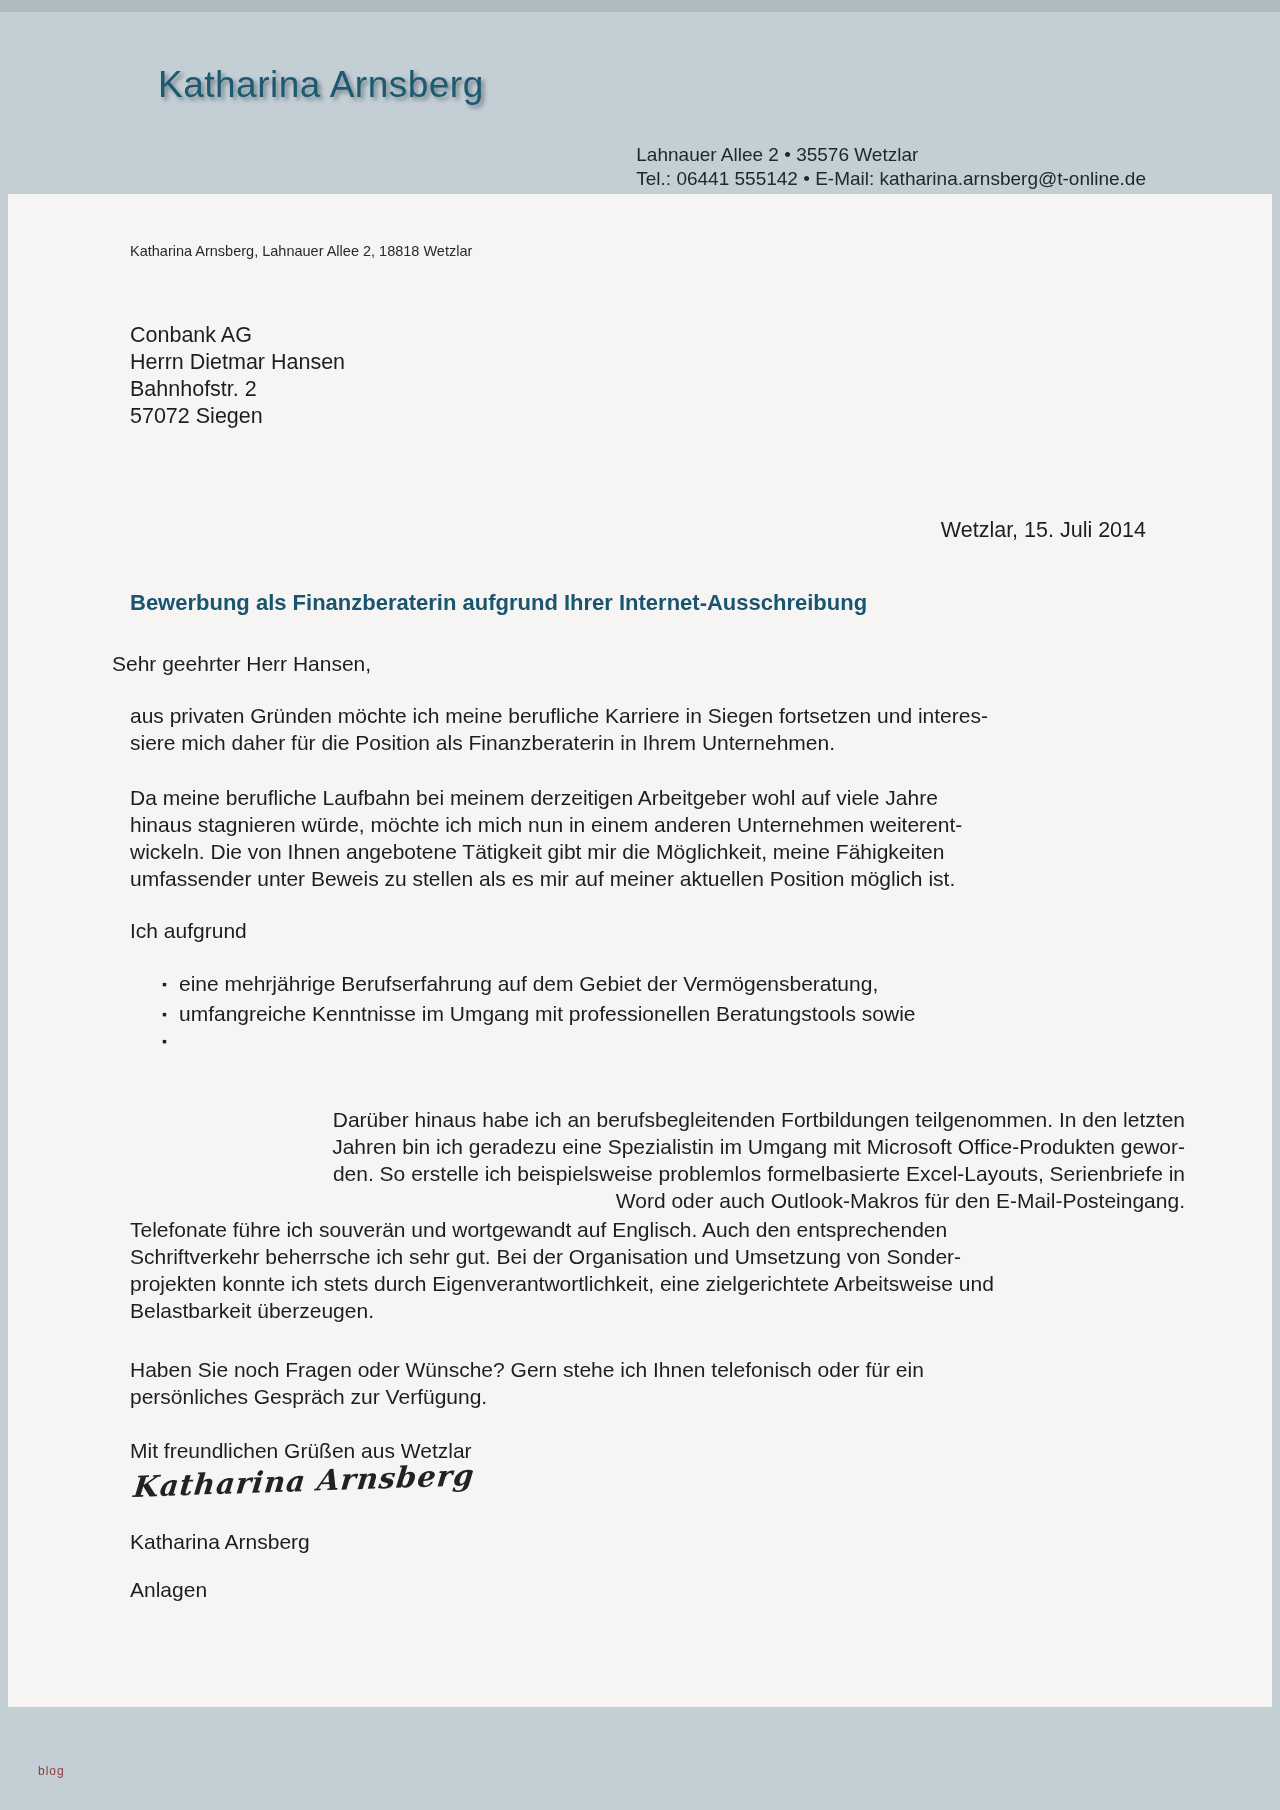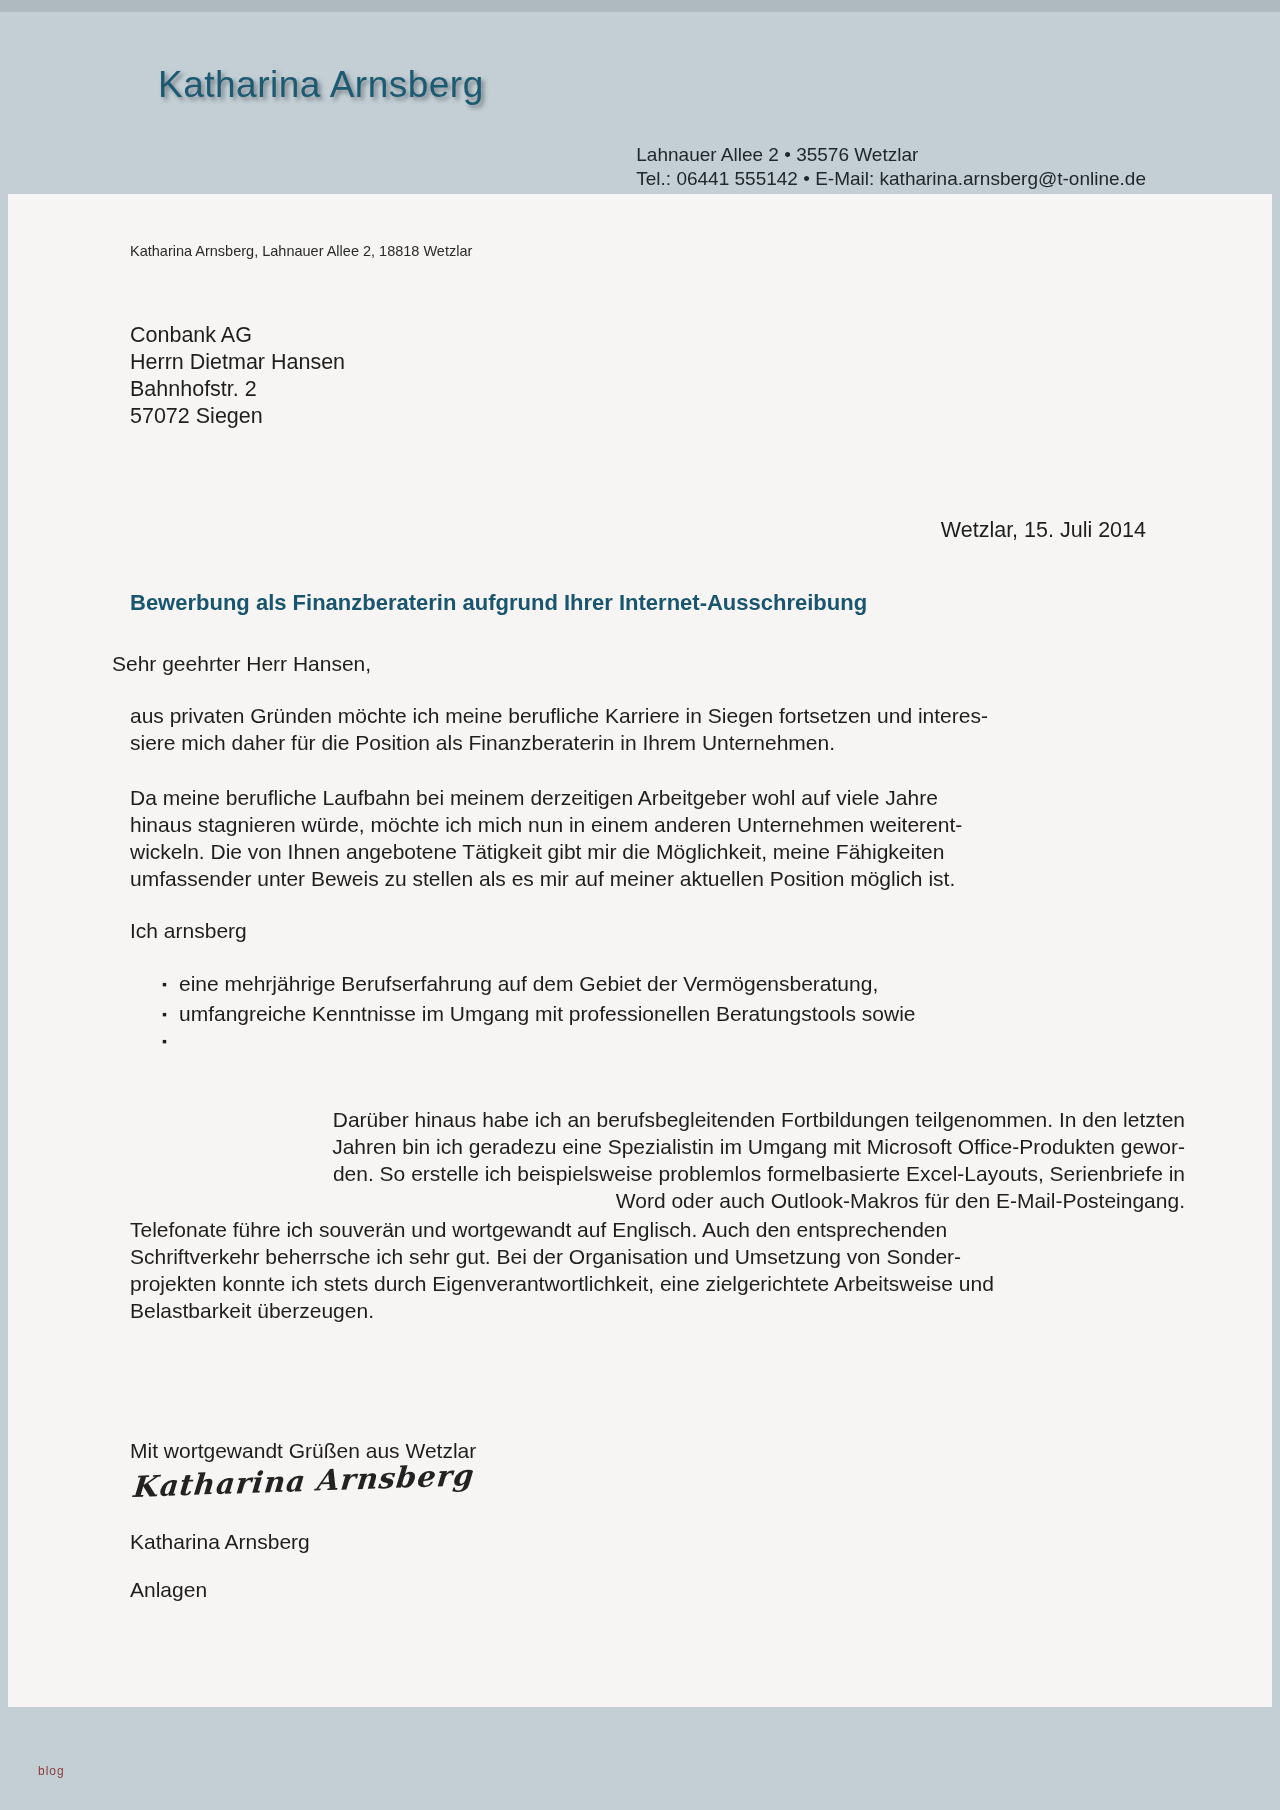--- a/index.html
+++ b/index.html
@@ -160,21 +160,21 @@
   <div class="abs salutation body-text">Sehr geehrter Herr Hansen,</div>
 
   <div class="abs para-2 body-text lines">Da meine berufliche Laufbahn bei meinem derzeitigen Arbeitgeber wohl auf viele Jahre
 hinaus stagnieren würde, möchte ich mich nun in einem anderen Unternehmen weiterent-
 wickeln. Die von Ihnen angebotene Tätigkeit gibt mir die Möglichkeit, meine Fähigkeiten
 umfassender unter Beweis zu stellen als es mir auf meiner aktuellen Position möglich ist.</div>
 
   <div class="abs para-1 body-text lines">aus privaten Gründen möchte ich meine berufliche Karriere in Siegen fortsetzen und interes-
 siere mich daher für die Position als Finanzberaterin in Ihrem Unternehmen.</div>
 
-  <div class="abs list-intro body-text">Ich arnsberg</div>
+  <div class="abs list-intro body-text">Ich aufgrund</div>
 
   <div class="abs bullet-list">
     <div class="bullet-row">
       <span class="bullet-marker">▪</span>
       <span>eine mehrjährige Berufserfahrung auf dem Gebiet der Vermögensberatung,</span>
     </div>
     <div class="bullet-row">
       <span class="bullet-marker">▪</span>
       <span>umfangreiche Kenntnisse im Umgang mit professionellen Beratungstools sowie</span>
     </div>
@@ -186,22 +186,24 @@
   <div class="abs para-3 body-text lines">Darüber hinaus habe ich an berufsbegleitenden Fortbildungen teilgenommen. In den letzten
 Jahren bin ich geradezu eine Spezialistin im Umgang mit Microsoft Office-Produkten gewor-
 den. So erstelle ich beispielsweise problemlos formelbasierte Excel-Layouts, Serienbriefe in
 Word oder auch Outlook-Makros für den E-Mail-Posteingang.</div>
 
   <div class="abs para-4 body-text lines">Telefonate führe ich souverän und wortgewandt auf Englisch. Auch den entsprechenden
 Schriftverkehr beherrsche ich sehr gut. Bei der Organisation und Umsetzung von Sonder-
 projekten konnte ich stets durch Eigenverantwortlichkeit, eine zielgerichtete Arbeitsweise und
 Belastbarkeit überzeugen.</div>
 
-
-  <div class="abs closing body-text">Mit wortgewandt Grüßen aus Wetzlar</div>
+  <div class="abs para-5 body-text lines">Haben Sie noch Fragen oder Wünsche? Gern stehe ich Ihnen telefonisch oder für ein
+persönliches Gespräch zur Verfügung.</div>
+
+  <div class="abs closing body-text">Mit freundlichen Grüßen aus Wetzlar</div>
 
   <div class="abs signature">Katharina Arnsberg</div>
 
   <div class="abs signed-name body-text">Katharina Arnsberg</div>
 
   <div class="abs enclosures body-text">Anlagen</div>
 
   <div class="watermark">blog</div>
 
 </div>

